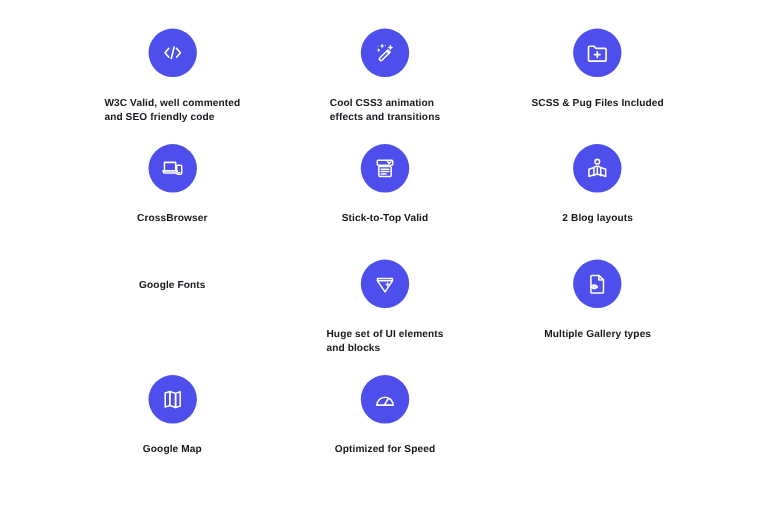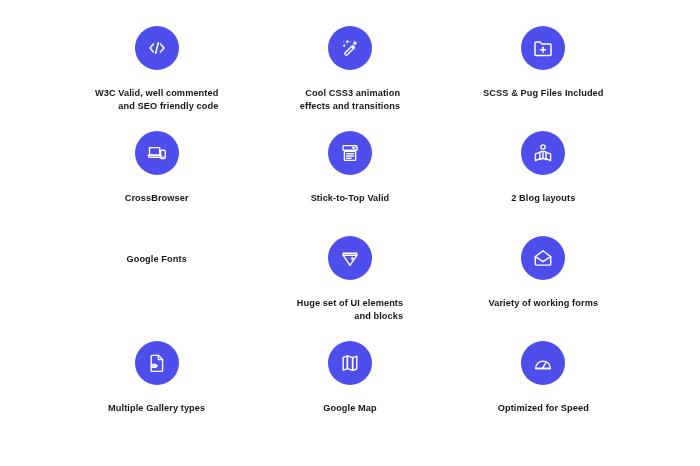--- a/index.html
+++ b/index.html
@@ -22,21 +22,21 @@
     grid-template-columns: repeat(3, 1fr);
     grid-template-rows: repeat(4, 105px);
     column-gap: 0px;
     row-gap: 0px;
   }
   .feature-item {
     display: flex;
     flex-direction: column;
     align-items: center;
     justify-content: flex-start;
-    text-align: right;
+    text-align: left;
   }
   .icon-circle {
     width: 44px;
     height: 44px;
     border-radius: 50%;
     background: #4e4eec;
     display: flex;
     align-items: center;
     justify-content: center;
     flex: 0 0 auto;
@@ -156,29 +156,20 @@
       <svg width="24" height="24" viewBox="0 0 24 24" fill="none" stroke="#ffffff" stroke-width="1.4" stroke-linecap="round" stroke-linejoin="round">
         <path d="M5.2 7.2 h13.6 v2.1 L12 19.4 L5.2 9.3 Z"></path>
         <line x1="5.2" y1="9.3" x2="18.8" y2="9.3"></line>
         <path d="M14.3 10.9 l0.45 1.25 1.25 0.45 -1.25 0.45 -0.45 1.25 -0.45 -1.25 -1.25 -0.45 1.25 -0.45 Z" fill="#ffffff" stroke-width="0.6"></path>
       </svg>
     </div>
     <div class="feature-label">Huge set of UI elements
 and blocks</div>
   </div>
 
-  <div class="feature-item">
-    <div class="icon-circle">
-      <svg width="24" height="24" viewBox="0 0 24 24" fill="none" stroke="#ffffff" stroke-width="1.4" stroke-linecap="round" stroke-linejoin="round">
-        <path d="M4.3 10.6 L12 4.8 l7.7 5.8 v7.6 a0.9 0.9 0 0 1 -0.9 0.9 H5.2 a0.9 0.9 0 0 1 -0.9 -0.9 Z"></path>
-        <polyline points="4.3,10.6 12,15.6 19.7,10.6"></polyline>
-      </svg>
-    </div>
-    <div class="feature-label">Variety of working forms</div>
-  </div>
 
   <div class="feature-item">
     <div class="icon-circle">
       <svg width="24" height="24" viewBox="0 0 24 24" fill="none" stroke="#ffffff" stroke-width="1.4" stroke-linecap="round" stroke-linejoin="round">
         <path d="M7 4.4 h6.6 l4 4 v11.2 a0.8 0.8 0 0 1 -0.8 0.8 H7 a0.8 0.8 0 0 1 -0.8 -0.8 V5.2 a0.8 0.8 0 0 1 0.8 -0.8 Z"></path>
         <polyline points="13.4,4.4 13.4,8.6 17.6,8.6"></polyline>
         <path d="M6.1 14.8 c1.5 -2.2 4.6 -2.2 6.1 0 c-1.5 2.2 -4.6 2.2 -6.1 0 Z"></path>
         <circle cx="9.15" cy="14.8" r="1.15"></circle>
       </svg>
     </div>

